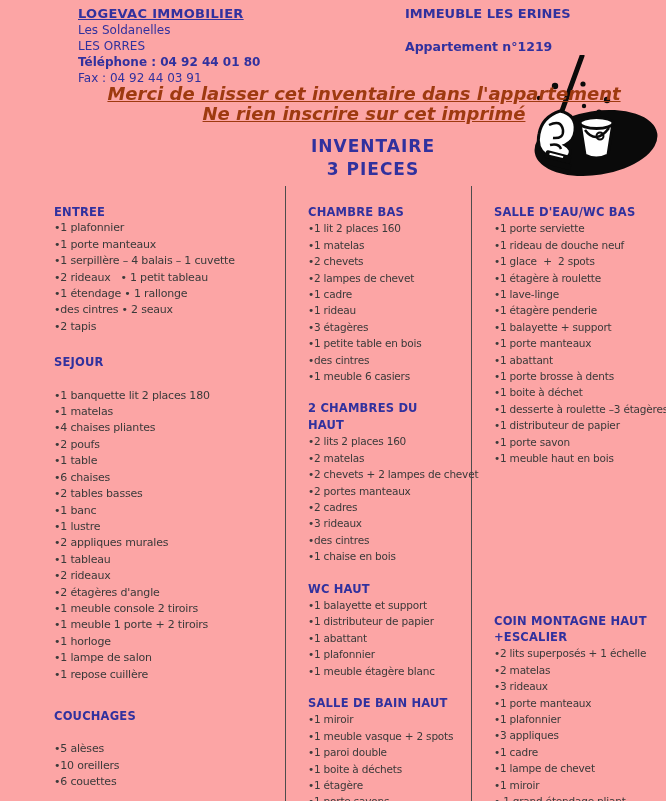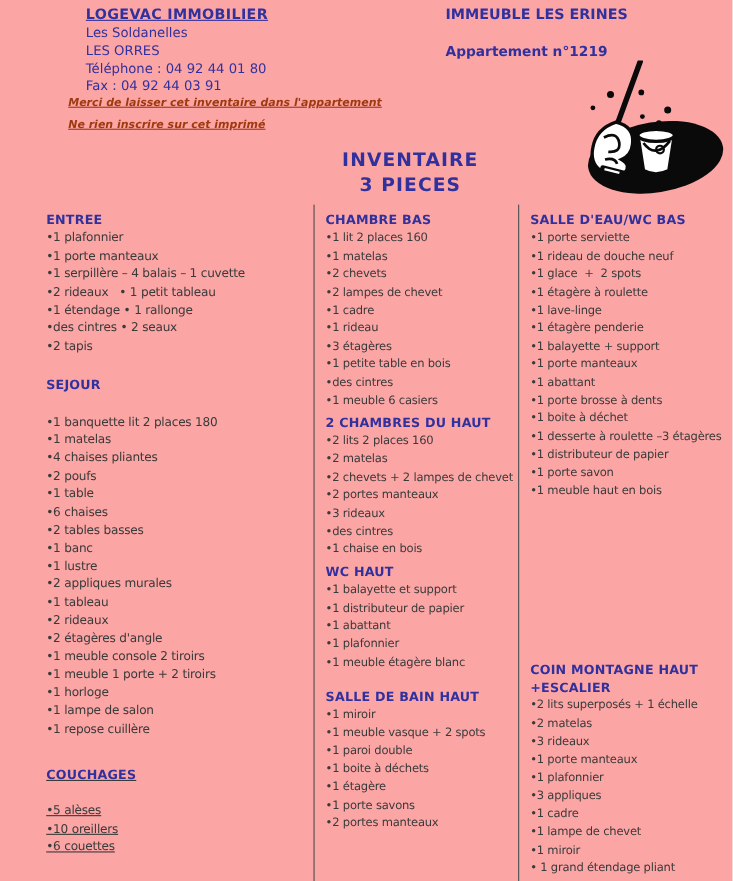--- a/index.html
+++ b/index.html
@@ -3,46 +3,46 @@
 <meta charset="utf-8">
 <style>
   html,body{margin:0;padding:0;background:#ffffff;}
   .page{
     position:relative;width:666px;height:801px;background:#fca5a5;
     font-family:"DejaVu Sans", sans-serif;color:#3a3a3a;overflow:hidden;
   }
   
   .agency{position:absolute;left:78px;top:6px;color:#31319e;font-size:12px;line-height:16px;}
   .agency-name{font-size:13px;font-weight:bold;text-decoration:underline;letter-spacing:0.3px;}
-  .agency-phone{font-weight:normal;}
+  .agency-phone{font-weight:bold;}
   .building{position:absolute;left:405px;top:6px;color:#31319e;font-size:13px;line-height:16px;font-weight:bold;}
   .building-apartment{font-size:12.5px;margin-top:17px;}
-  .notices{position:absolute;left:0;top:84px;width:666px;text-align:left;padding-left:62px;box-sizing:border-box;
-    color:#9e3a10;font-size:10px;font-weight:bold;font-style:italic;line-height:20px;}
+  .notices{position:absolute;left:0;top:84px;width:666px;text-align:center;padding-left:62px;box-sizing:border-box;
+    color:#9e3a10;font-size:18px;font-weight:bold;font-style:italic;line-height:20px;}
   .notices .notice{text-decoration:underline;}
   
   .clean-icon{position:absolute;left:530px;top:55px;width:132px;height:128px;}
   
   .doc-title{position:absolute;left:0;top:135px;width:666px;text-align:center;padding-left:80px;box-sizing:border-box;
     color:#31319e;font-size:17px;font-weight:bold;line-height:23px;letter-spacing:1px;}
   
   .divider{position:absolute;top:186px;width:1px;height:615px;background:#4d4d4d;}
   .divider-1{left:285px;}
   .divider-2{left:471px;}
   .column{position:absolute;top:188px;}
   .column-0{left:38px;width:246px;}
   .column-1{left:292px;width:178px;}
   .column-2{left:478px;width:186px;}
-  .section{margin:4px;}
+  .section{margin:16px;}
   .section-title{font-size:11.5px;font-weight:bold;color:#31319e;line-height:16.4px;letter-spacing:0.2px;}
   .item{font-size:10.5px;line-height:16.4px;letter-spacing:-0.2px;white-space:pre;}
   .column-0 .item{font-size:11px;}
   
   .column-0 .section:nth-of-type(2){margin-top:19px;}
-  .column-0 .section:nth-of-type(3){margin-top:25px;text-decoration:underline;}
+  .column-0 .section:nth-of-type(3){margin-top:25px;}
   .column-0 .section:nth-of-type(2) .items,
   .column-0 .section:nth-of-type(3) .items{padding-top:17px;}
   .column-1 .section:nth-of-type(4){margin-top:15px;}
   .column-2 .section:nth-of-type(2){margin-top:146px;}
 </style>
 </head>
 <body>
 
 <div class="page">
 
@@ -178,20 +178,21 @@
 
     <section class="section">
       <div class="section-title">
             <div>2 CHAMBRES DU HAUT</div>
           </div>
       <div class="items">
             <div class="item">•2 lits 2 places 160</div>
             <div class="item">•2 matelas</div>
             <div class="item">•2 chevets + 2 lampes de chevet</div>
             <div class="item">•2 portes manteaux</div>
+            <div class="item">•2 cadres</div>
             <div class="item">•3 rideaux</div>
             <div class="item">•des cintres</div>
             <div class="item">•1 chaise en bois</div>
           </div>
     </section>
 
     <section class="section">
       <div class="section-title">
             <div>WC HAUT</div>
           </div>

